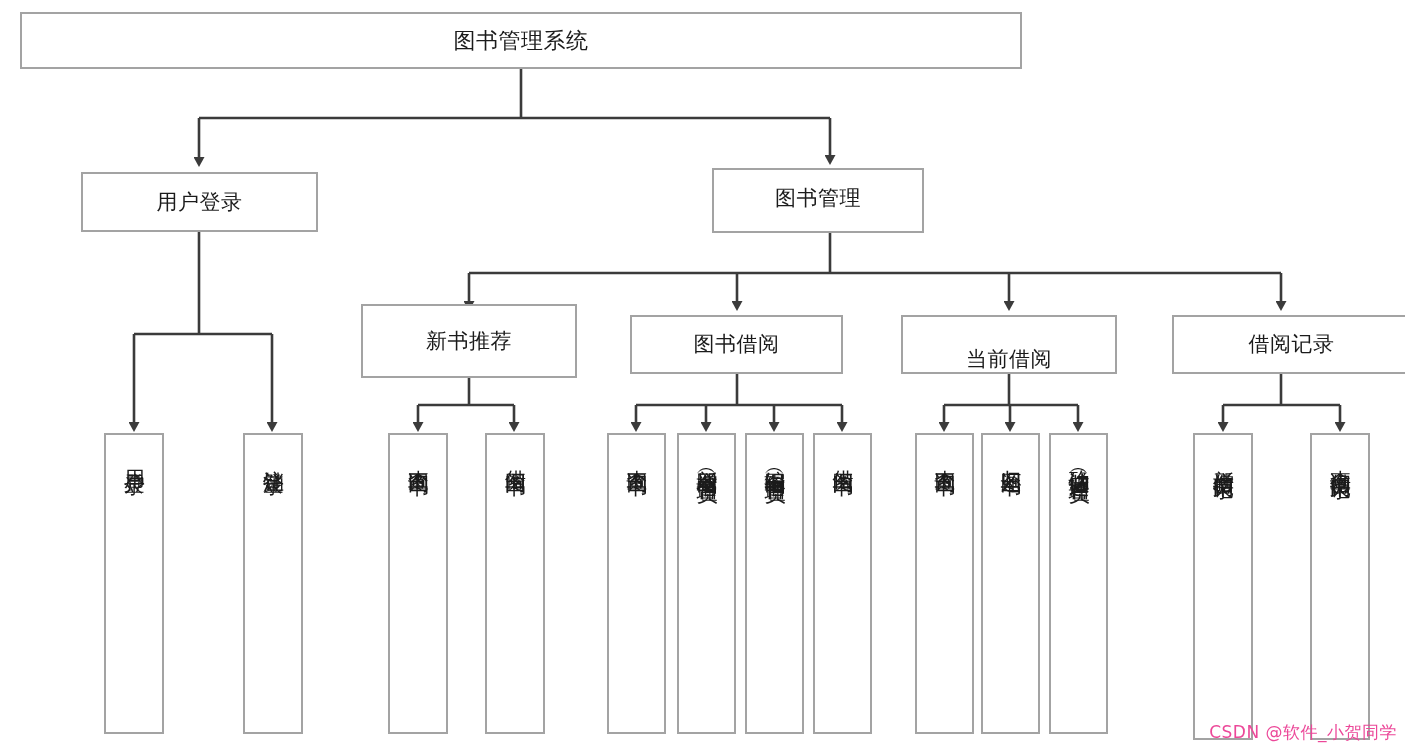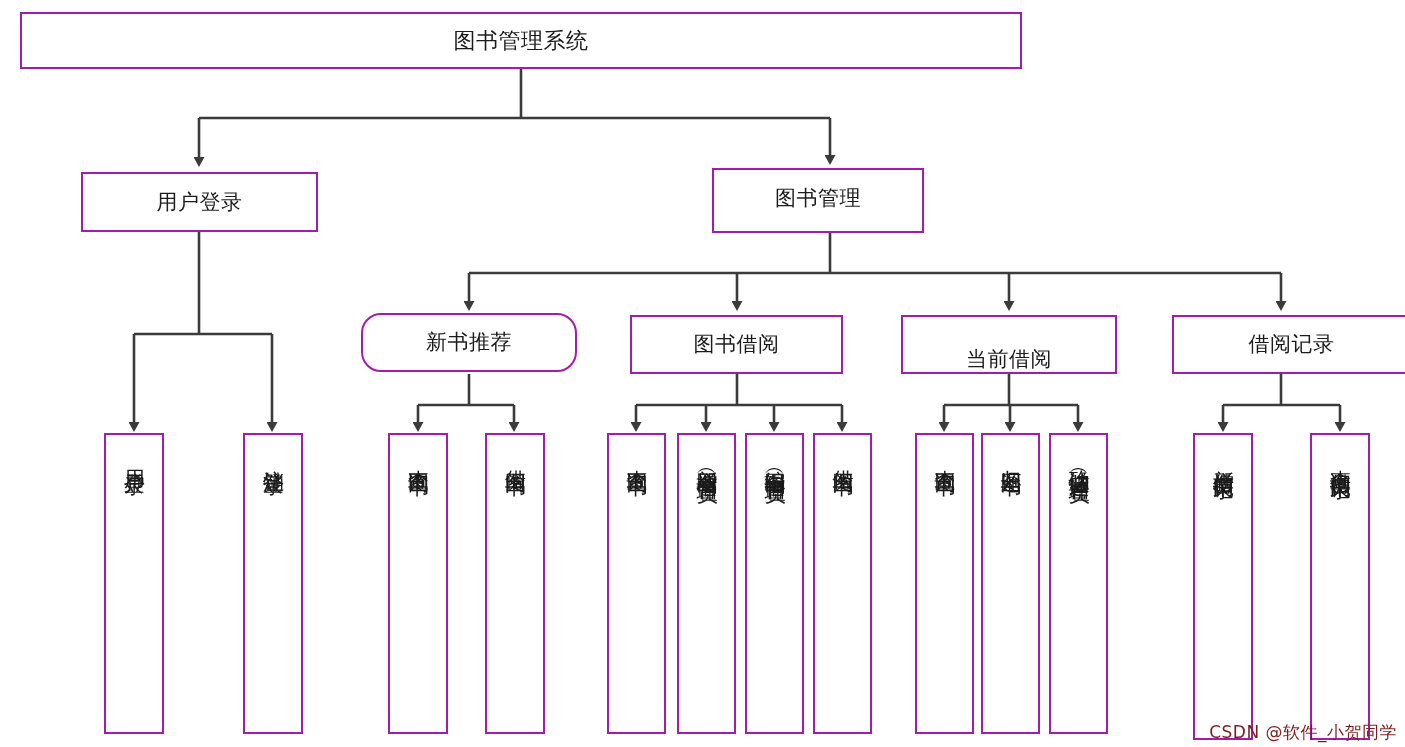--- a/index.html
+++ b/index.html
@@ -21,21 +21,21 @@
     position: absolute;
     left: 0;
     top: 0;
     width: 1405px;
     height: 747px;
   }
   .node {
     position: absolute;
     box-sizing: border-box;
     background: #ffffff;
-    border: 2px solid #a21caf;
+    border: 2px solid #a3a3a3;
     display: flex;
     align-items: center;
     justify-content: center;
     z-index: 2;
   }
   .node-label {
     color: #1b1b1b;
     font-size: 21px;
     line-height: 1.25;
     letter-spacing: 0.5px;
@@ -53,21 +53,21 @@
     letter-spacing: 2px;
     font-size: 21px;
     line-height: 1;
   }
   .node.root .node-label { font-size: 22px; }
 
   #watermark {
     position: absolute;
     right: 8px;
     bottom: 3px;
-    color: #7f1d1d;
+    color: #ec4899;
     font-size: 17px;
     letter-spacing: 0.5px;
     white-space: nowrap;
     z-index: 3;
     pointer-events: none;
   }
 </style>
 </head>
 <body>
 
@@ -127,21 +127,21 @@
     <span class="node-label">图书管理系统</span>
   </div>
 
   <div class="node" style="left:81px; top:172px; width:237px; height:60px;">
     <span class="node-label">用户登录</span>
   </div>
   <div class="node" style="left:712px; top:168px; width:212px; height:65px;font-family:Liberation Mono, monospace;">
     <span class="node-label">图书管理</span>
   </div>
 
-  <div class="node" style="left:361px; top:313px; width:216px; height:59px;border-radius:20px;">
+  <div class="node" style="left:361px; top:304px; width:216px; height:74px;">
     <span class="node-label">新书推荐</span>
   </div>
   <div class="node" style="left:630px; top:315px; width:213px; height:59px;">
     <span class="node-label">图书借阅</span>
   </div>
   <div class="node" style="left:901px; top:315px; width:216px; height:59px;align-items:flex-end;">
     <span class="node-label">当前借阅</span>
   </div>
   <div class="node" style="left:1172px; top:315px; width:239px; height:59px;">
     <span class="node-label">借阅记录</span>

